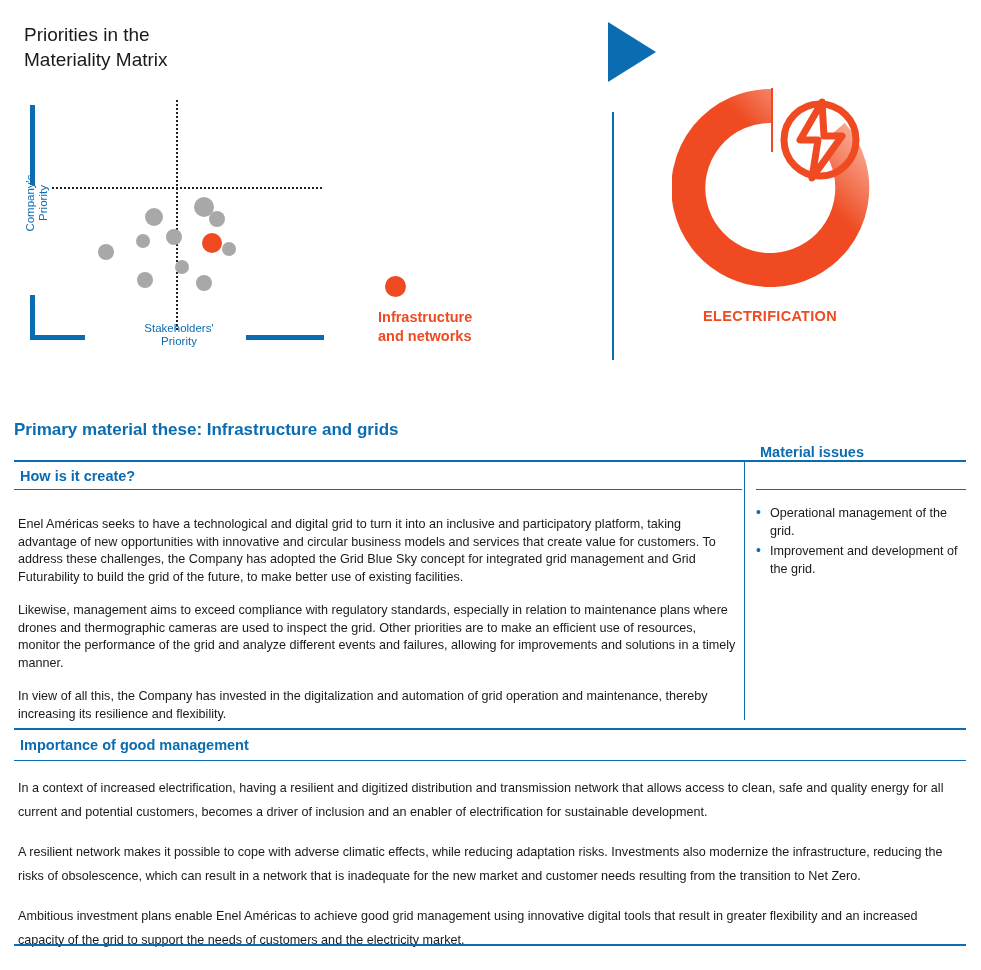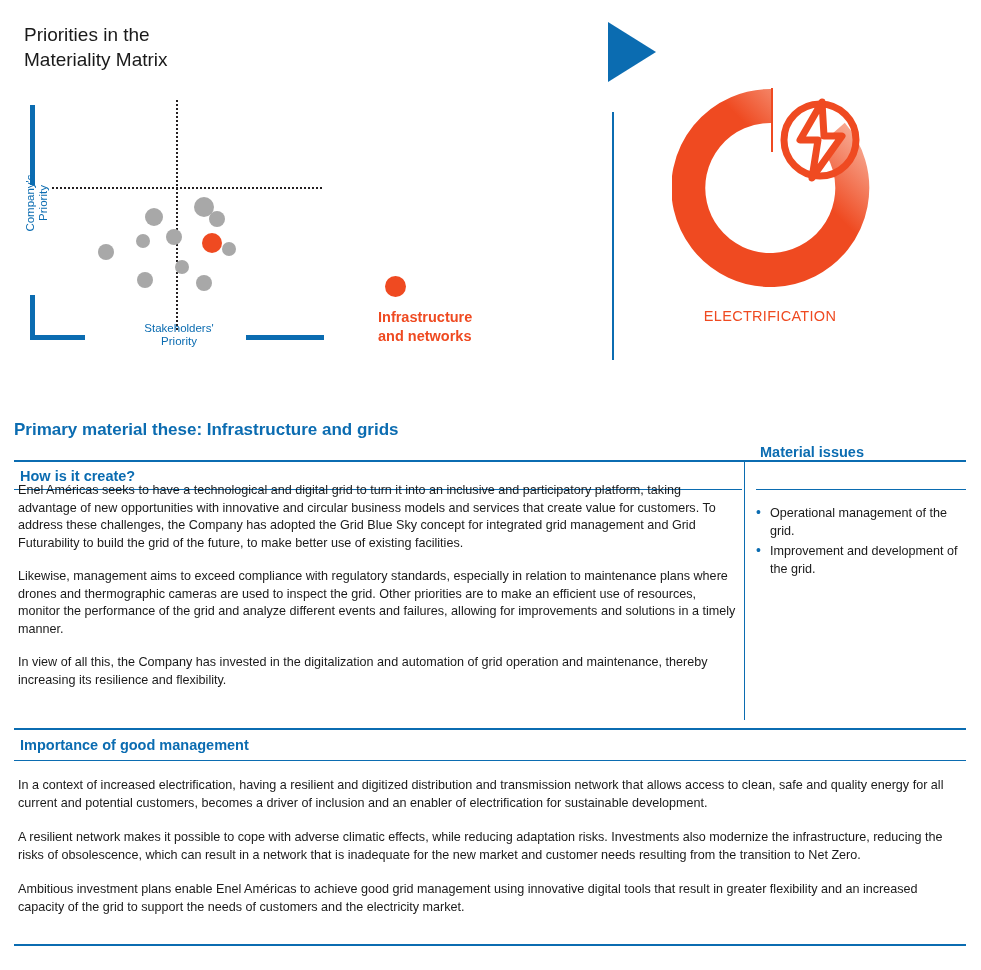--- a/index.html
+++ b/index.html
@@ -186,21 +186,21 @@
     height: 200px;
   }
   .elec-label {
     position: absolute;
     left: 620px;
     top: 308px;
     width: 300px;
     text-align: center;
     color: #ef4a21;
     font-size: 14.5px;
-    font-weight: normal;
+    font-weight: bold;
     letter-spacing: .3px;
   }
 
   
   .primary-heading {
     position: absolute;
     left: 14px;
     top: 420px;
     font-size: 17px;
     font-weight: bold;
@@ -217,21 +217,21 @@
   .col-head {
     position: absolute;
     font-size: 14.5px;
     font-weight: bold;
     color: #0b6cb1;
   }
 
   .body-col-left {
     position: absolute;
     left: 18px;
-    top: 482px;
+    top: 516px;
     width: 720px;
     font-size: 12.6px;
     line-height: 17.5px;
     color: #1a1a1a;
   }
   .body-col-left p { margin: 0 0 16px 0; }
 
   .vsep {
     position: absolute;
     left: 744px;
@@ -266,21 +266,21 @@
     color: #0b6cb1;
     font-size: 14px;
   }
 
   .importance-body {
     position: absolute;
     left: 18px;
     top: 776px;
     width: 948px;
     font-size: 12.6px;
-    line-height: 18px;
+    line-height: 24px;
     color: #1a1a1a;
   }
   .importance-body p { margin: 0 0 16px 0; }
 </style>
 </head>
 <body>
 
 <div class="page">
 
   <div class="top-section">

